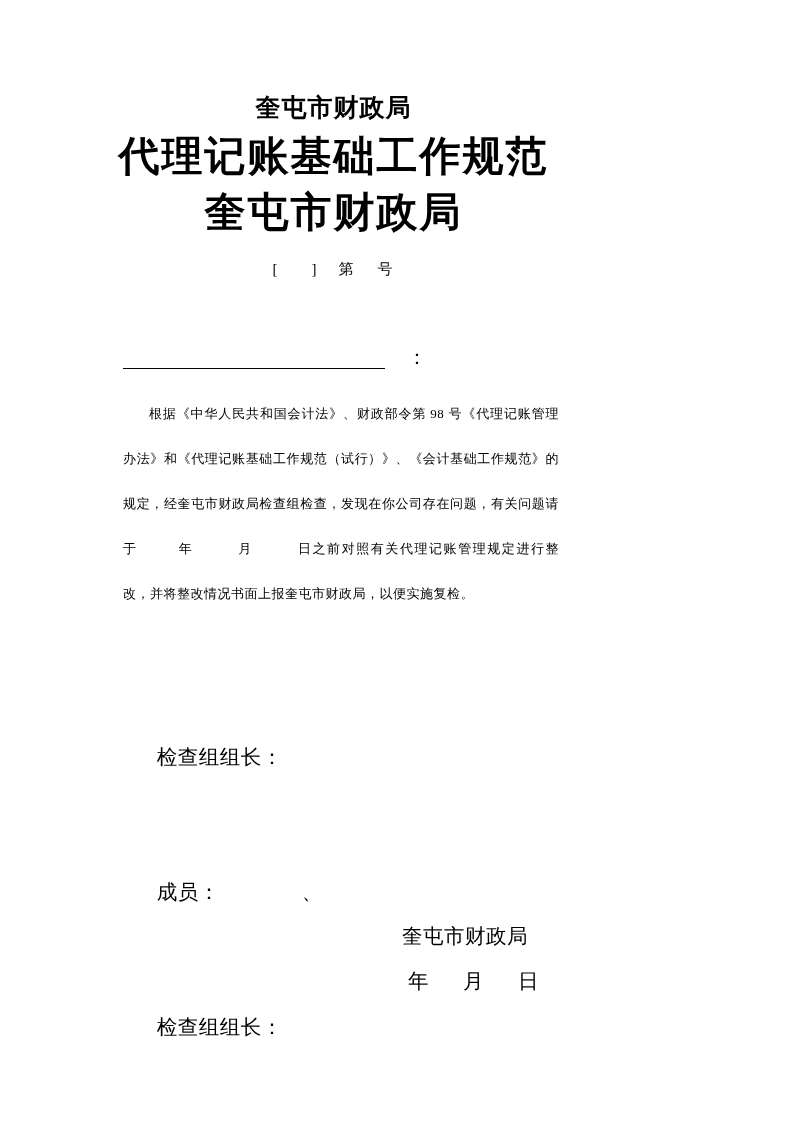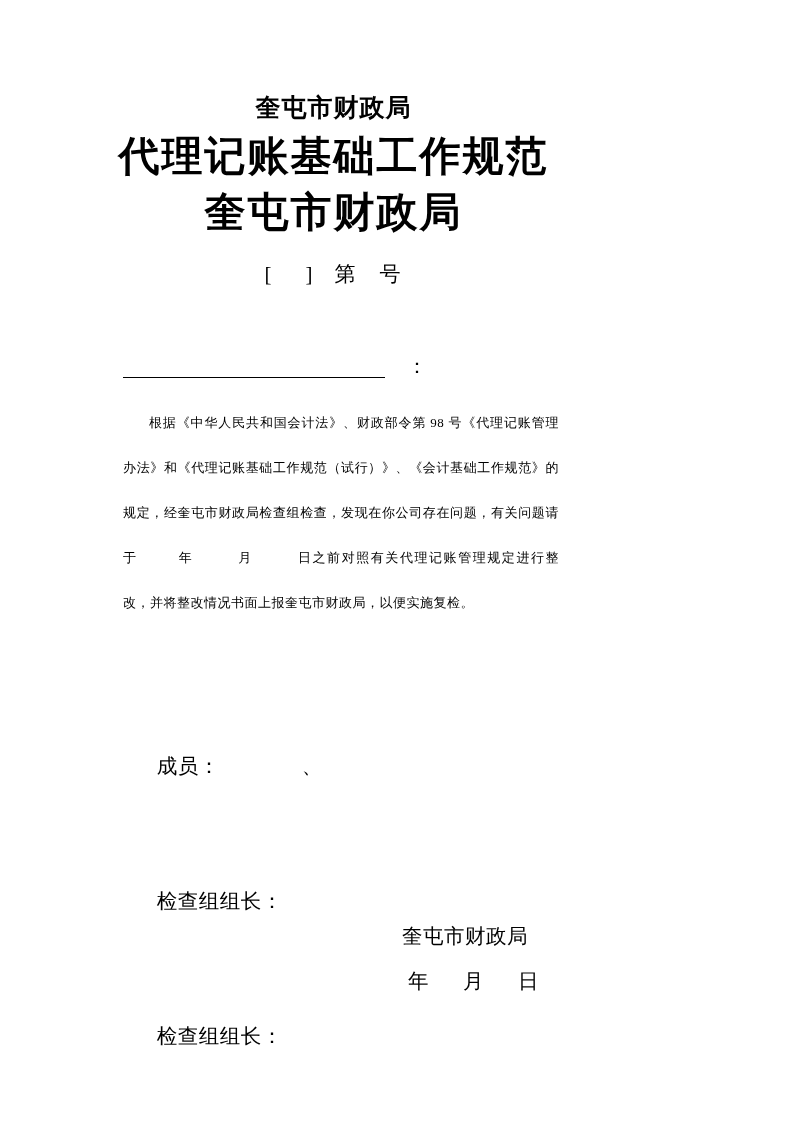--- a/index.html
+++ b/index.html
@@ -41,21 +41,21 @@
     font-size: 41px;
     letter-spacing: 2px;
     line-height: 1.35;
     margin-top: 6px;
   }
   .doc-title .line2 {
     display: block;
   }
   .doc-number {
     margin-top: 20px;
-    font-size: 21px;
+    font-size: 15px;
     letter-spacing: 2px;
     font-family: "Liberation Serif", "DejaVu Serif", serif;
   }
   .doc-number .brk {
     letter-spacing: 0;
   }
   .doc-number .gap-inner {
     display: inline-block;
     width: 34px;
   }
@@ -159,24 +159,24 @@
     <div class="addressee-rule"></div>
     <div class="addressee-colon">：</div>
   </div>
 
   <div class="body-text">
     <p><span>根据《中华人民共和国会计法》、财政部令第 98 号《代理记账管理办法》和《代理记账基础工作规范（试行）》、《会计基础工作规范》的规定，经奎屯市财政局检查组检查，发现在你公司存在问题，有关问题请于</span><span class="inline-gap-sm"></span><span>年</span><span class="inline-gap-md"></span><span>月</span><span class="inline-gap-md"></span><span>日</span><span>之前对照有关代理记账管理规定进行整改，并将整改情况书面上报奎屯市财政局，以便实施复检。</span></p>
   </div>
 
   <div class="fields">
     <div class="field-row">
-      <span>成员：</span><span class="member-gap"></span><span>、</span>
+      <span>检查组组长：</span>
     </div>
     <div class="field-row">
-      <span>检查组组长：</span>
+      <span>成员：</span><span class="member-gap"></span><span>、</span>
     </div>
     <div class="field-row">
       <span>检查组组长：</span>
     </div>
   </div>
 
   <div class="footer-sign">
     <div>奎屯市财政局</div>
     <div class="footer-date">
       <span>年</span><span class="date-gap"></span><span>月</span><span class="date-gap"></span><span>日</span>

